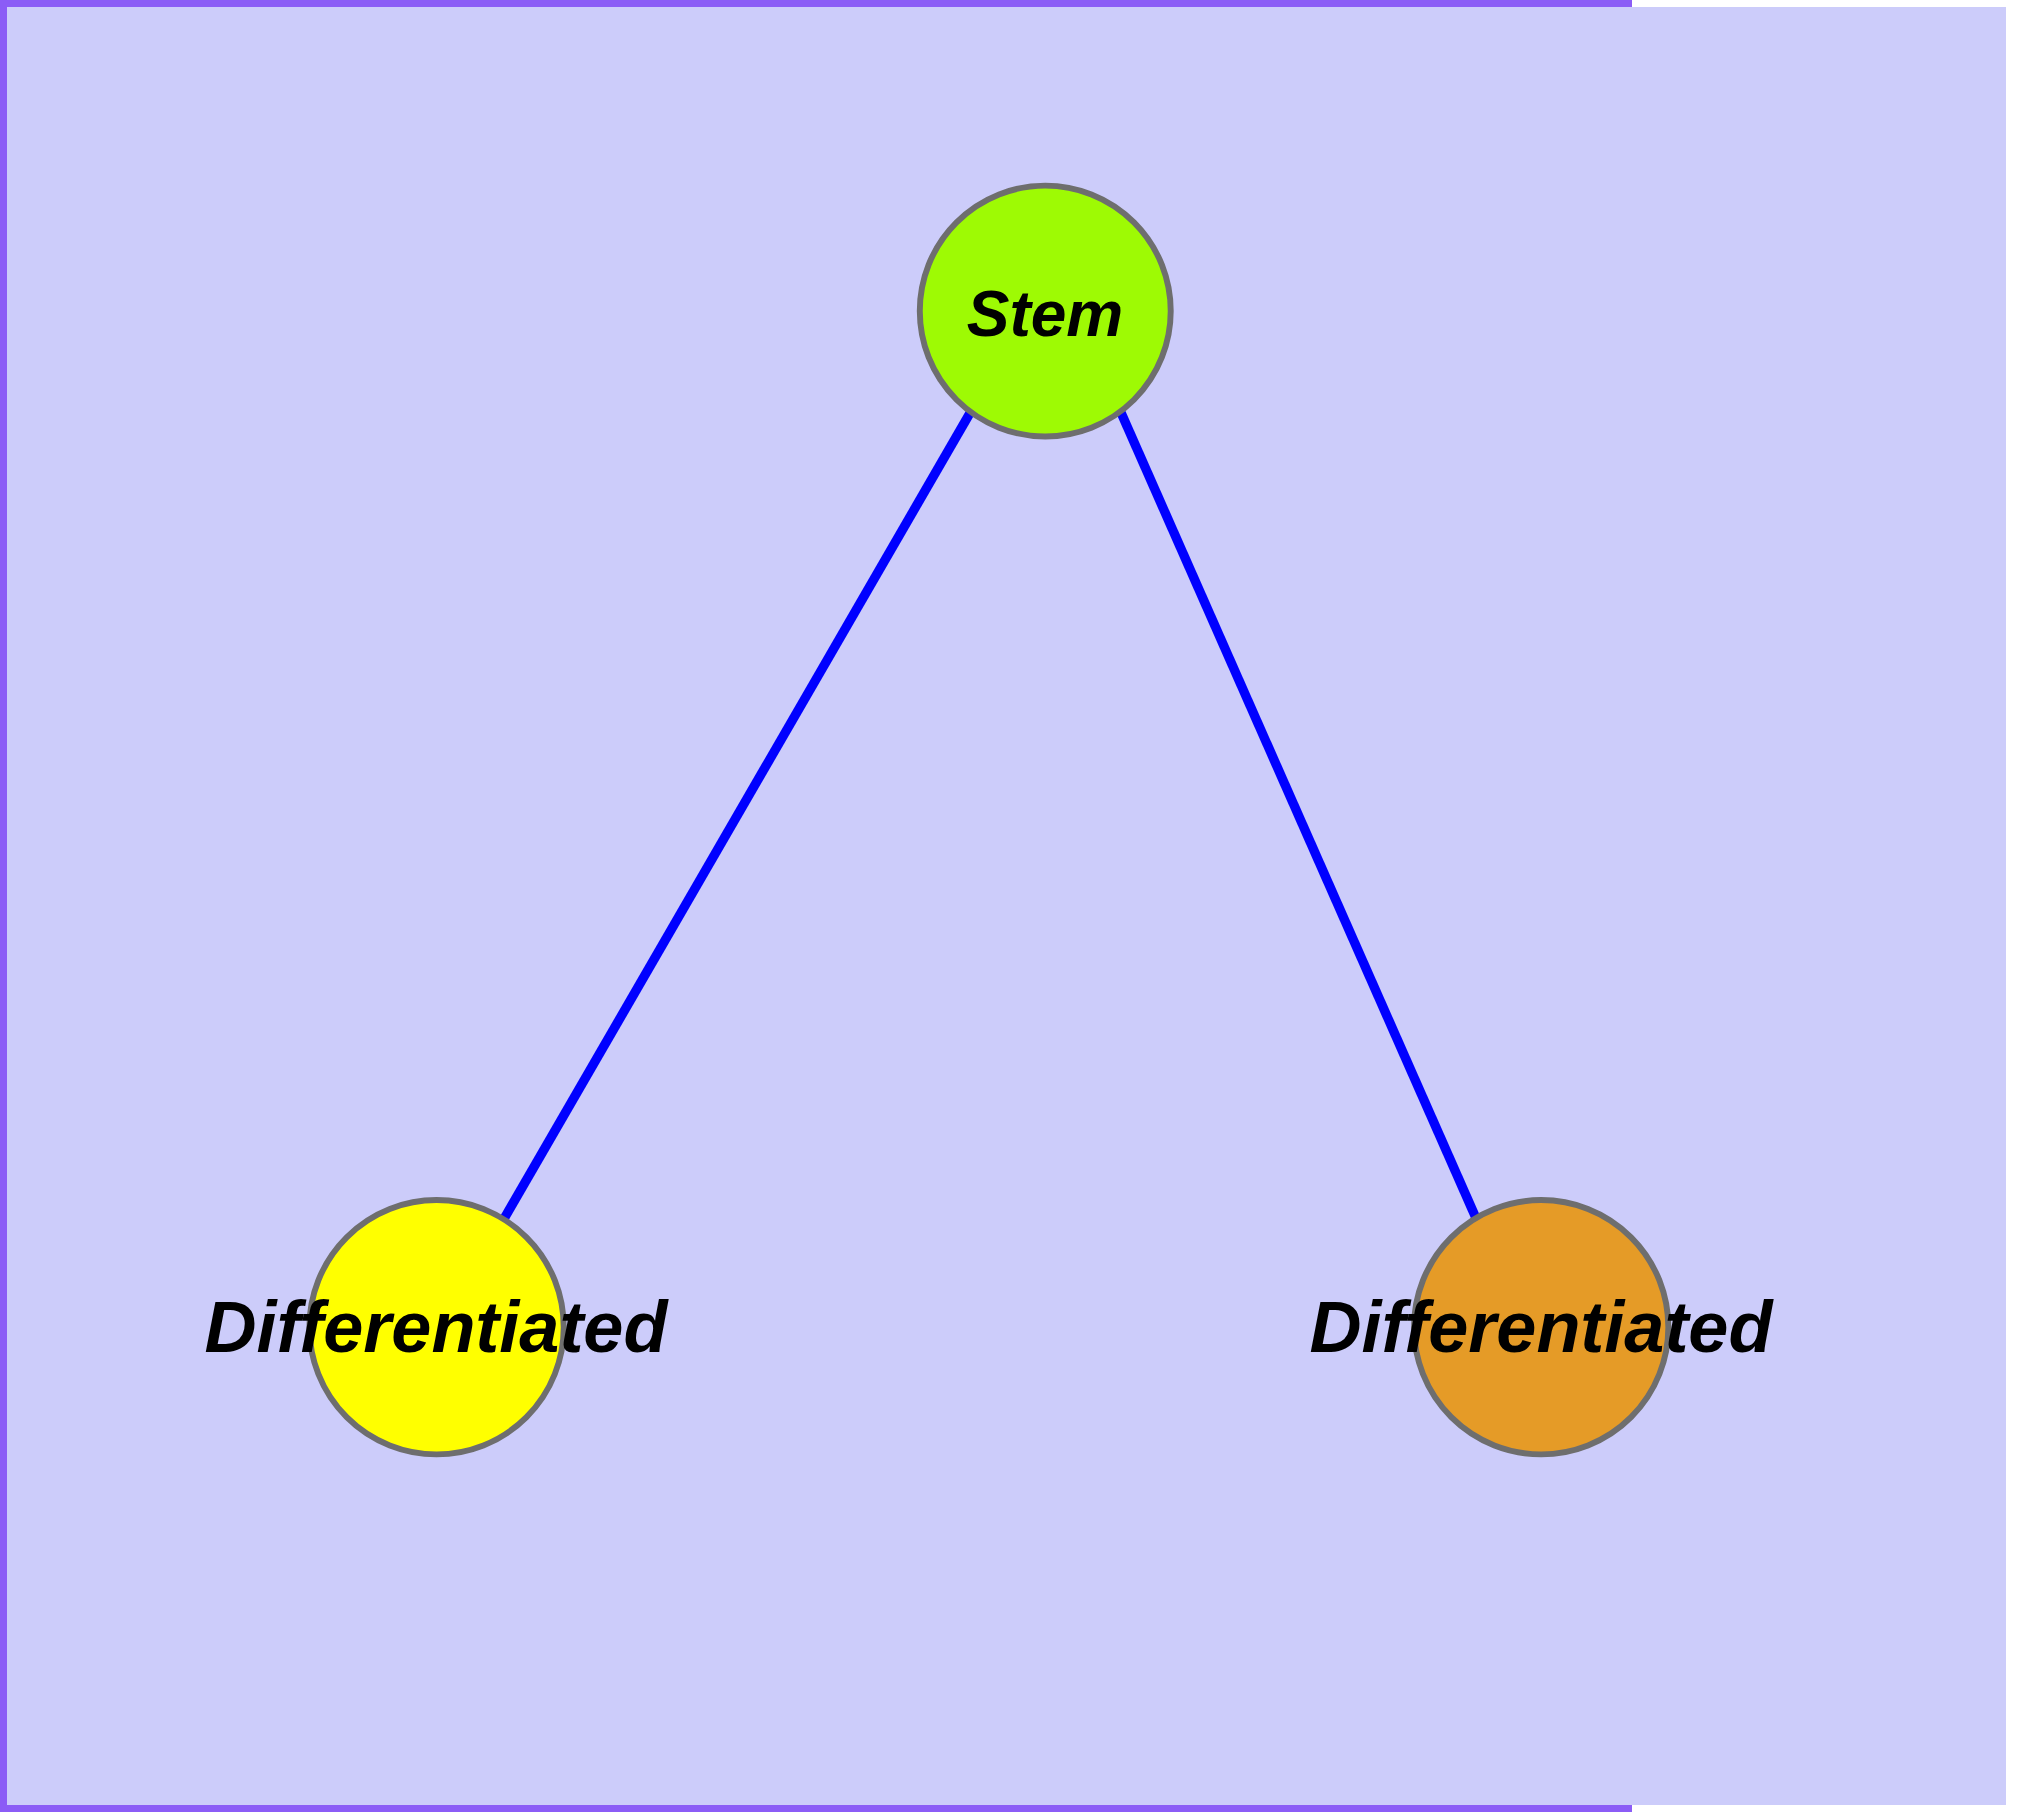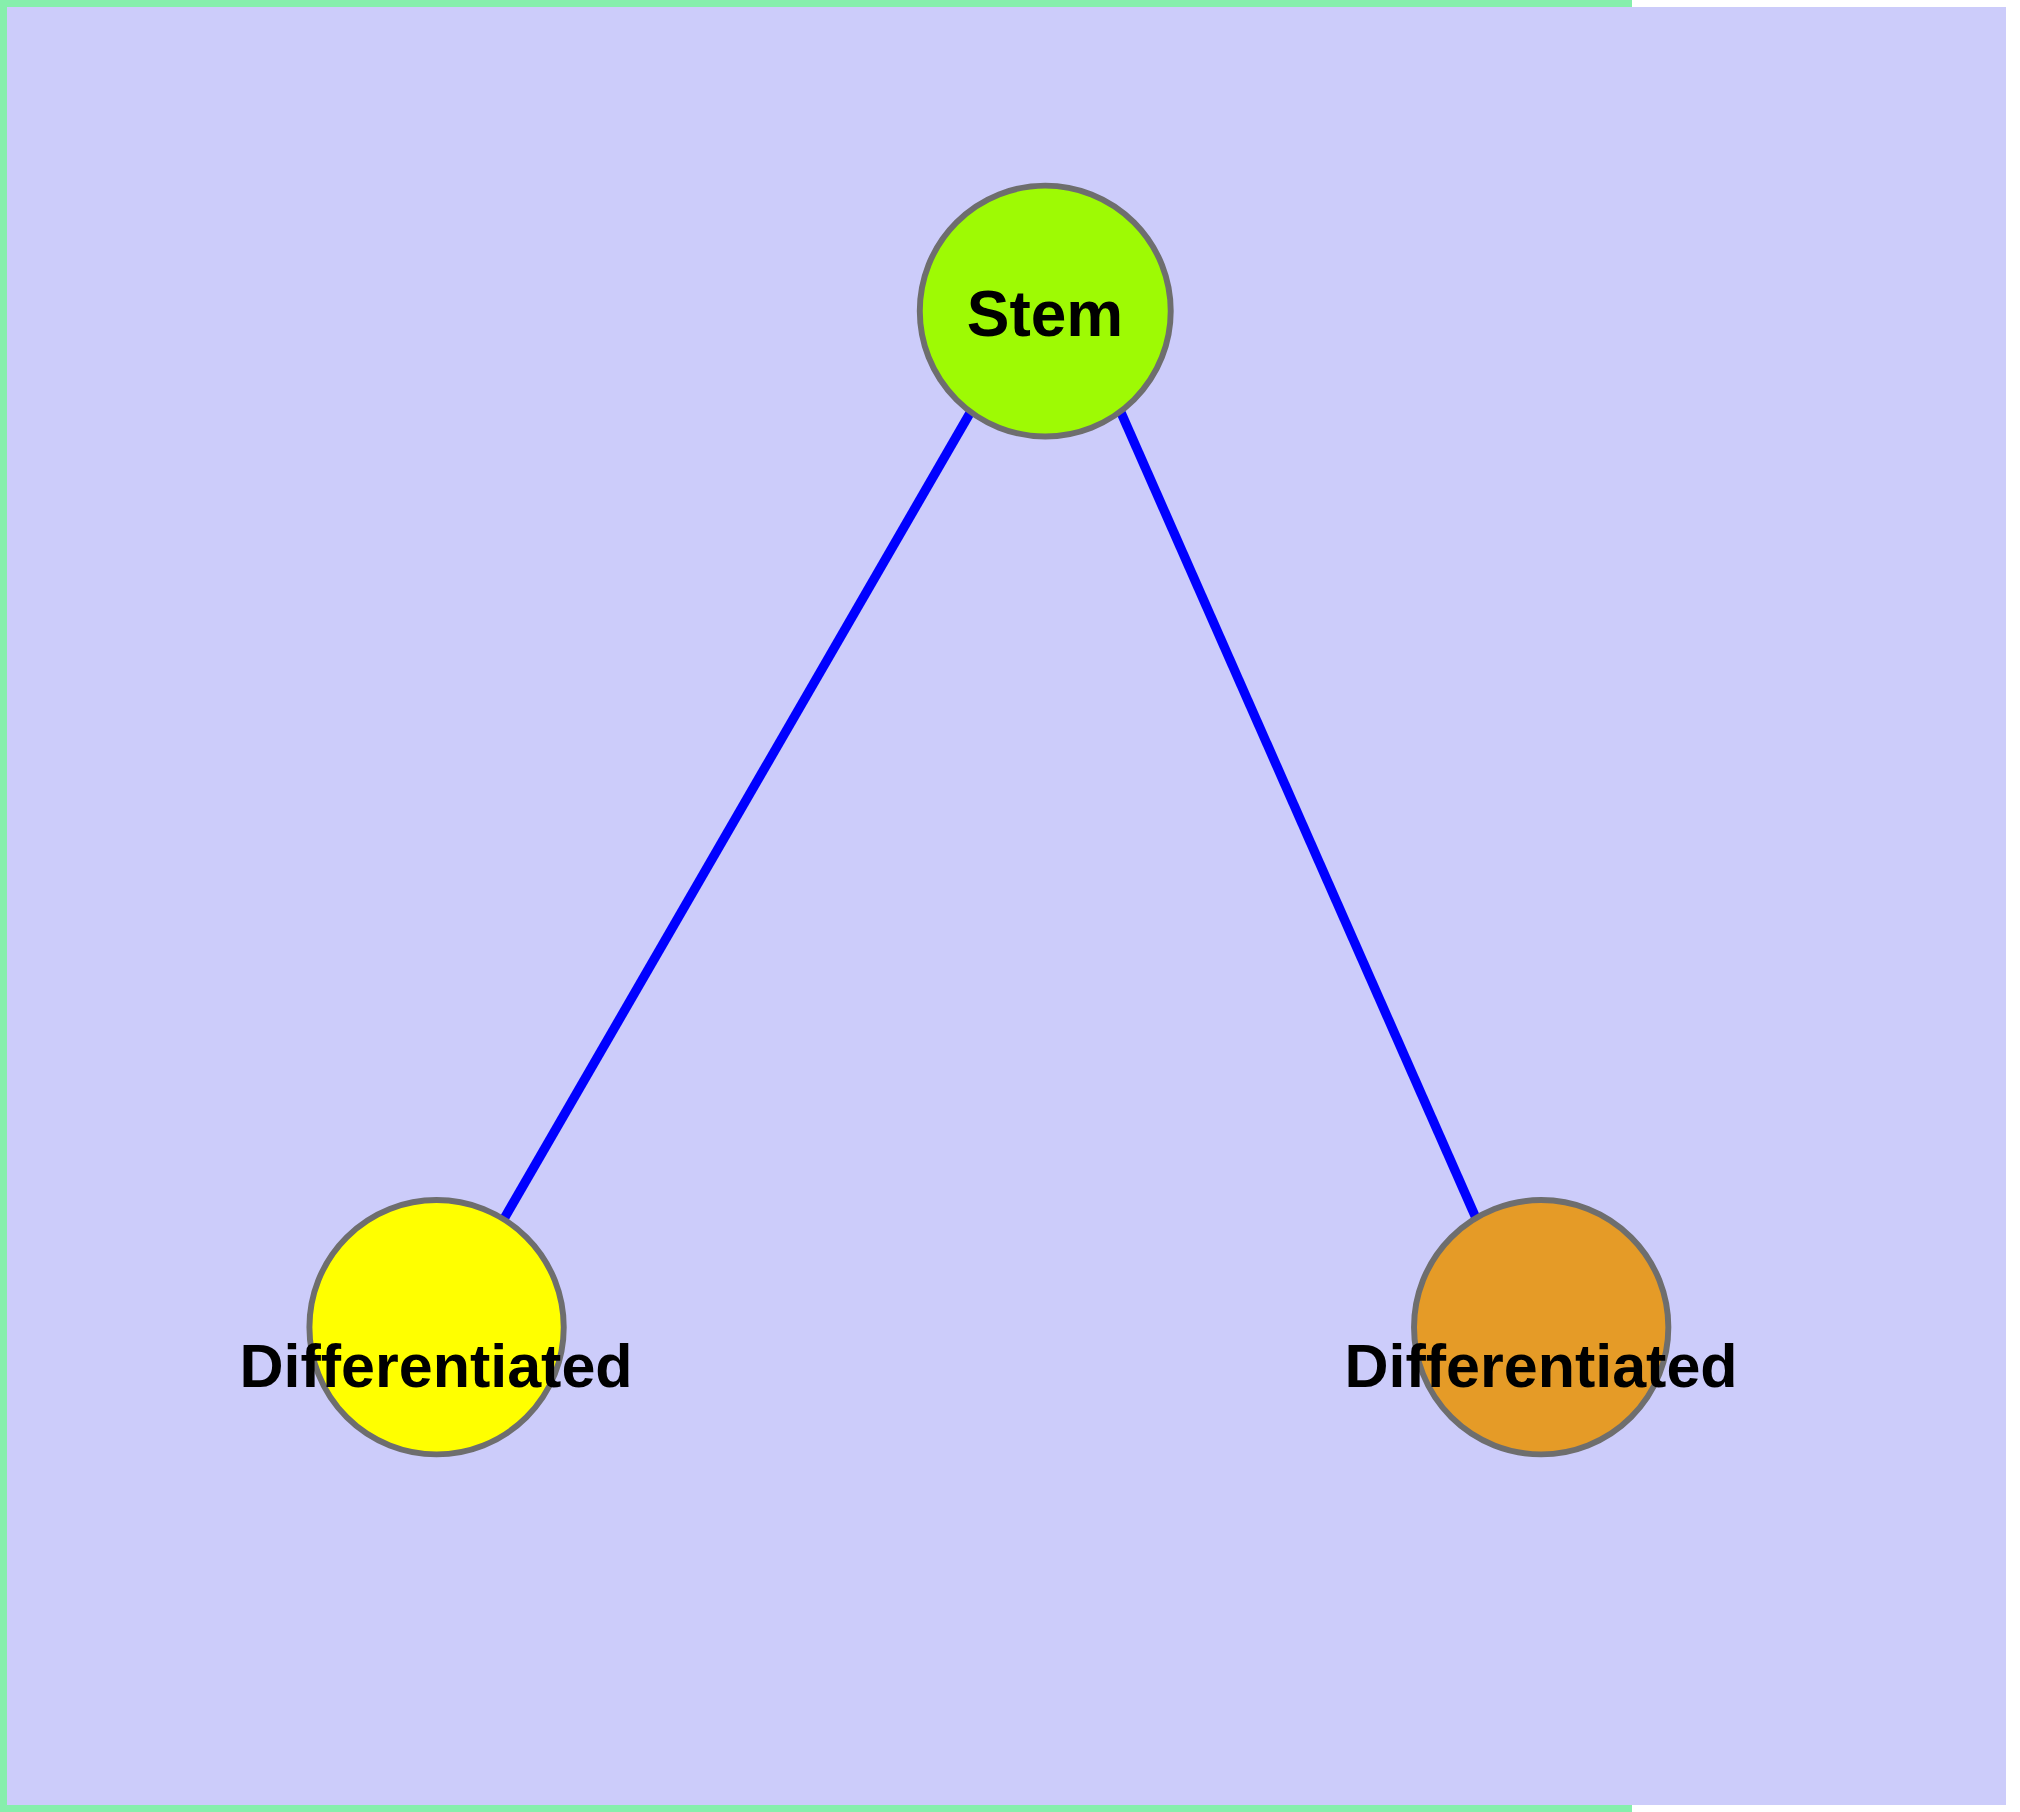--- a/index.html
+++ b/index.html
@@ -11,21 +11,22 @@
     width: 2021px;
     height: 1812px;
     overflow: hidden;
     font-family: "Liberation Sans", sans-serif;
   }
 
   #canvas {
     position: relative;
     width: 1632px;
     height: 1812px;
-    background: #86efac;
+    background: #8b5cf6;
+    font-style: italic;
   }
 
   
   #panel {
     position: absolute;
     left: 6.8px;
     top: 6.8px;
     width: 1999px;
     height: 1798px;
     background: #ccccfa;
@@ -63,22 +64,21 @@
     line-height: 1.04;
     transform: translate(-50%, -50%);
     pointer-events: none;
   }
 
   .label-stem {
     font-size: 64px;
   }
 
   .label-child {
-    font-size: 61px;
-    margin-top: 40px;
+    font-size: 72px;
   }
 </style>
 </head>
 <body>
 
 <div id="canvas">
   <div id="panel"></div>
 
   <svg id="graph-svg" viewBox="0 0 2384 2138" preserveAspectRatio="none">
     <g>

